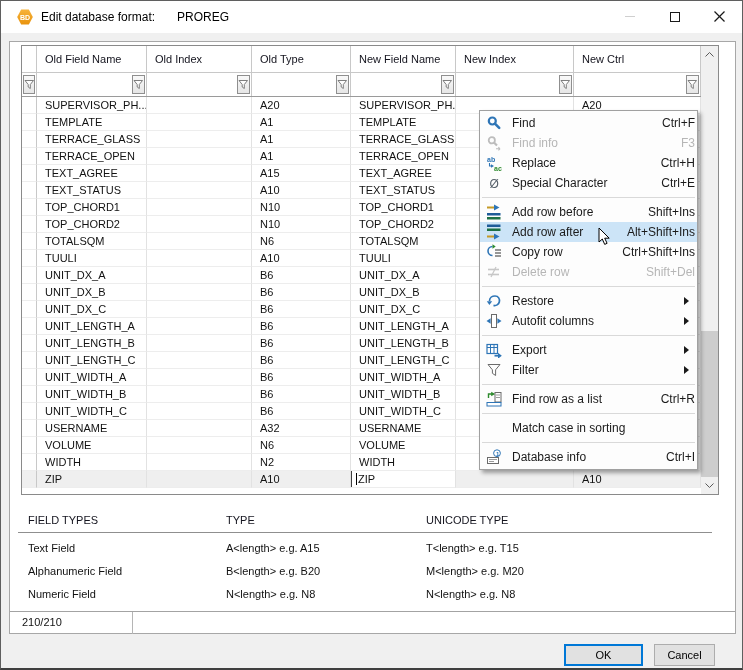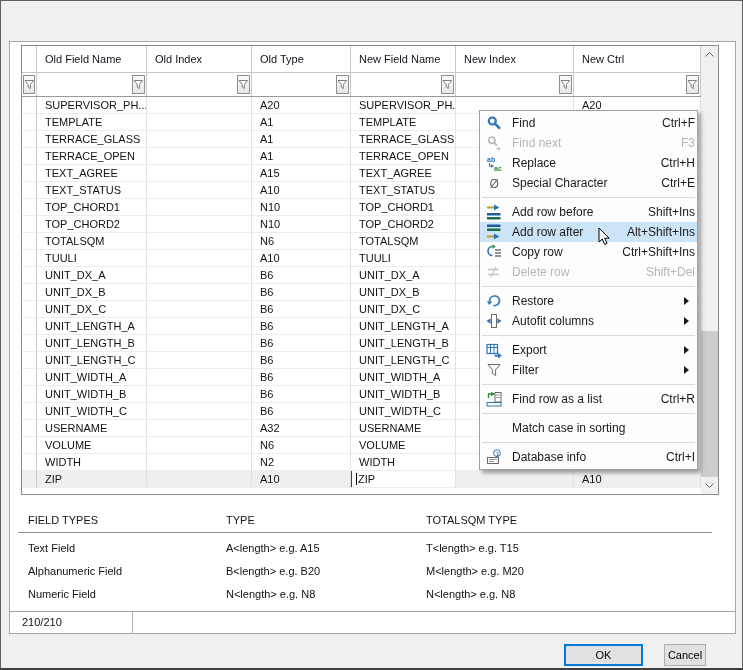--- a/index.html
+++ b/index.html
@@ -58,21 +58,21 @@
 
   
   .statusbar { position:absolute; left:0; bottom:0; width:725px; height:22px; border-top:1px solid #a3a3a3; background:#fff; }
   .status-count { position:absolute; left:12px; top:4px; font-size:11px; color:#121212; }
   .status-div { position:absolute; left:122px; top:0; width:1px; height:22px; background:#b5b5b5; }
 
   
   .btn { position:absolute; top:643px; height:22px; background:#e1e1e1; font-size:11px; color:#000;
          display:flex; align-items:center; justify-content:center; }
   .btn-ok { left:563px; width:79px; border:2px solid #0078d7; }
-  .btn-cancel { left:653px; width:42px; border:1px solid #adadad;margin-left:10px; }
+  .btn-cancel { left:653px; width:61px; border:1px solid #adadad; }
 
   
   .cmenu { position:absolute; left:478px; top:109px; width:219px; background:#fdfdfd;
            border:1px solid #a0a0a0; box-shadow:3px 3px 4px rgba(0,0,0,0.35); padding:2px 0; z-index:40; }
   .mi { height:20px; display:flex; align-items:center; padding-left:6px; font-size:12px; color:#1a1a1a; }
   .mi .ic { width:16px; height:16px; flex:0 0 16px; display:flex; align-items:center; justify-content:center; }
   .mi .lbl { margin-left:10px; white-space:nowrap; }
   .mi .sc { margin-left:auto; padding-right:2px; white-space:nowrap; }
   .mi.hl { background:#cce4f7;justify-content:center; }
   .mi.dis { color:#b6b6b6; }
@@ -80,20 +80,40 @@
              border-top:4px solid transparent; border-bottom:4px solid transparent; border-left:5px solid #1a1a1a; }
   .msep { height:1px; background:#d9d9d9; margin:4px 2px; }
 
   .cursor { position:absolute; left:597px; top:226px; z-index:60; }
 </style>
 </head>
 <body>
 
 <div class="dialog">
 
+  <div class="titlebar">
+    <div class="app-icon">BD</div>
+    <div class="title-text">
+      <span>Edit database format:</span><span class="title-value">PROREG</span>
+    </div>
+    <div class="win-controls">
+      <div class="win-btn">
+          <div class="glyph-min"></div>
+        </div>
+      <div class="win-btn">
+          <div class="glyph-max"></div>
+        </div>
+      <div class="win-btn">
+        <svg width="11" height="11">
+            <line x1="0.5" y1="0.5" x2="10.5" y2="10.5" stroke="#1a1a1a" stroke-width="1.3"></line>
+            <line x1="10.5" y1="0.5" x2="0.5" y2="10.5" stroke="#1a1a1a" stroke-width="1.3"></line>
+          </svg>
+      </div>
+    </div>
+  </div>
 
   <div class="panel">
 
     <div class="grid">
       <div class="grid-header" id="grid-header">
           <div class="ghc" style="width: 15px;"></div>
           <div class="ghc" style="width: 110px;">Old Field Name</div>
           <div class="ghc" style="width: 105px;">Old Index</div>
           <div class="ghc" style="width: 99px;">Old Type</div>
           <div class="ghc" style="width: 105px;">New Field Name</div>
@@ -373,21 +393,21 @@
           <svg width="9" height="5">
               <polyline points="0.5,0.5 4.5,4.5 8.5,0.5" fill="none" stroke="#5a5a5a"></polyline>
             </svg>
         </div>
       </div>
     </div>
 
     <div class="legend" id="legend">
       <div class="lg-head lg-c1">FIELD TYPES</div>
       <div class="lg-head lg-c2">TYPE</div>
-      <div class="lg-head lg-c3">TOTALSQM TYPE</div>
+      <div class="lg-head lg-c3">UNICODE TYPE</div>
       <div class="lg-rule"></div>
       <div id="legend-rows">
           <div class="lg-cell lg-c1" style="top: 30px;">Text Field</div>
           <div class="lg-cell lg-c2" style="top: 30px;">A&lt;length&gt; e.g. A15</div>
           <div class="lg-cell lg-c3" style="top: 30px;">T&lt;length&gt; e.g. T15</div>
           <div class="lg-cell lg-c1" style="top: 53px;">Alphanumeric Field</div>
           <div class="lg-cell lg-c2" style="top: 53px;">B&lt;length&gt; e.g. B20</div>
           <div class="lg-cell lg-c3" style="top: 53px;">M&lt;length&gt; e.g. M20</div>
           <div class="lg-cell lg-c1" style="top: 76px;">Numeric Field</div>
           <div class="lg-cell lg-c2" style="top: 76px;">N&lt;length&gt; e.g. N8</div>
@@ -416,21 +436,21 @@
         <span class="sc">Ctrl+F</span>
       </div>
       <div class="mi dis">
         <span class="ic">
           <svg width="16" height="16">
             <circle cx="5.8" cy="5.3" r="3.1" fill="none" stroke="#bdbdbd" stroke-width="1.8"></circle>
             <line x1="8.2" y1="7.7" x2="11" y2="10.5" stroke="#bdbdbd" stroke-width="2.2"></line>
             <path d="M10 13.8 h4 M14 13.8 l-1.6 -1.6 M14 13.8 l-1.6 1.6" fill="none" stroke="#bdbdbd" stroke-width="1.1"></path>
           </svg>
         </span>
-        <span class="lbl">Find next</span>
+        <span class="lbl">Find info</span>
         <span class="sc">F3</span>
       </div>
       <div class="mi">
         <span class="ic">
           <svg width="16" height="16">
             <text x="1" y="7" font-size="7" font-weight="bold" fill="#2e75b6" font-family="Liberation Sans, sans-serif">ab</text>
             <path d="M3.5 8 V11 H5" fill="none" stroke="#2e75b6" stroke-width="1.1"></path>
             <polygon points="5,9.3 8,11 5,12.7" fill="#2e75b6"></polygon>
             <text x="8" y="15.5" font-size="7" font-weight="bold" fill="#2e8b2e" font-family="Liberation Sans, sans-serif">ac</text>
           </svg>

